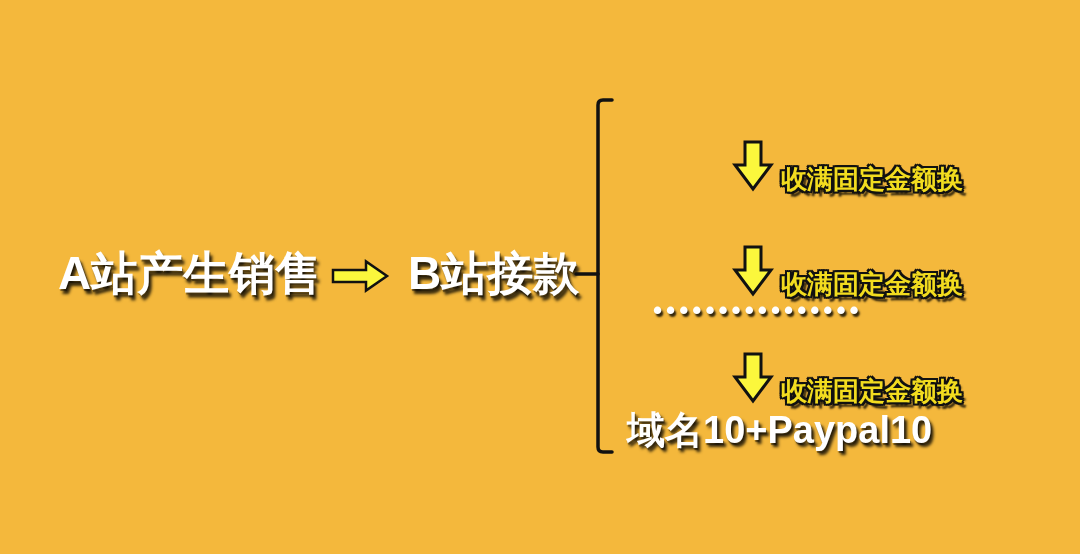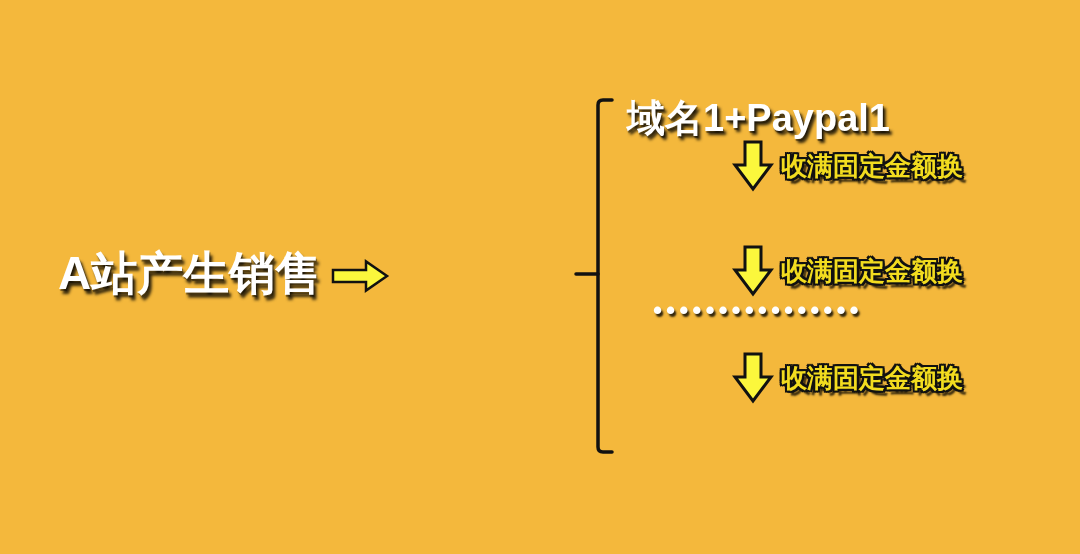--- a/index.html
+++ b/index.html
@@ -38,21 +38,21 @@
     text-shadow: 3px 4px 3px rgba(0,0,0,0.78), 1px 2px 1px rgba(0,0,0,0.5);
   }
   .chain-node-1 { top: 99px; }
   .chain-node-2 { top: 192px; }
   .chain-node-3 { top: 411px; }
 
   .step {
     position: absolute;
     left: 733px;
     display: flex;
-    align-items: center;
+    align-items: flex-end;
     gap: 8px;
   }
   .step-1 { top: 140px; }
   .step-2 { top: 245px; }
   .step-3 { top: 352px; }
 
   .step-label {
     color: var(--step-label-color, #F2DC1F);
     font-size: 26px;
     font-weight: bold;
@@ -87,27 +87,27 @@
 <body>
 
 <div class="canvas">
 
   <div class="big-node node-source">A站产生销售</div>
 
   <svg class="right-arrow" width="58" height="34" viewBox="0 0 58 34">
     <path d="M2 11 H35 V2.5 L56 17 L35 31.5 V23 H2 Z" stroke="#111111" stroke-width="2.5" stroke-linejoin="miter" fill="#FBF73C"></path>
   </svg>
 
+  <div class="big-node node-target">B站接款</div>
 
   <svg class="bracket" width="44" height="368" viewBox="0 0 44 368">
     <path d="M40 7 H31 Q26 7 26 12 V354 Q26 359 31 359 H40" fill="none" stroke="#111111" stroke-width="3.5" stroke-linecap="round" stroke-linejoin="round"></path>
     <path d="M4 181 H26" fill="none" stroke="#111111" stroke-width="3.5" stroke-linecap="round"></path>
   </svg>
 
-  <div class="chain-node chain-node-1">域名1+Paypal1</div>
 
   <div class="step step-1">
     <svg class="down-arrow" width="40" height="52" viewBox="0 0 40 52">
       <path d="M12 2 H28 V25 H38 L20 49 L2 25 H12 Z" stroke="#111111" stroke-width="3" stroke-linejoin="miter" fill="#FBF73C"></path>
     </svg>
     <span class="step-label">收满固定金额换</span>
   </div>
 
 
   <div class="step step-2">
@@ -119,14 +119,15 @@
 
   <div class="ellipsis-row">••••••••••••••••</div>
 
   <div class="step step-3">
     <svg class="down-arrow" width="40" height="52" viewBox="0 0 40 52">
       <path d="M12 2 H28 V25 H38 L20 49 L2 25 H12 Z" stroke="#111111" stroke-width="3" stroke-linejoin="miter" fill="#FBF73C"></path>
     </svg>
     <span class="step-label">收满固定金额换</span>
   </div>
 
+  <div class="chain-node chain-node-3">域名10+Paypal10</div>
 
 </div>
 
 </body></html>

